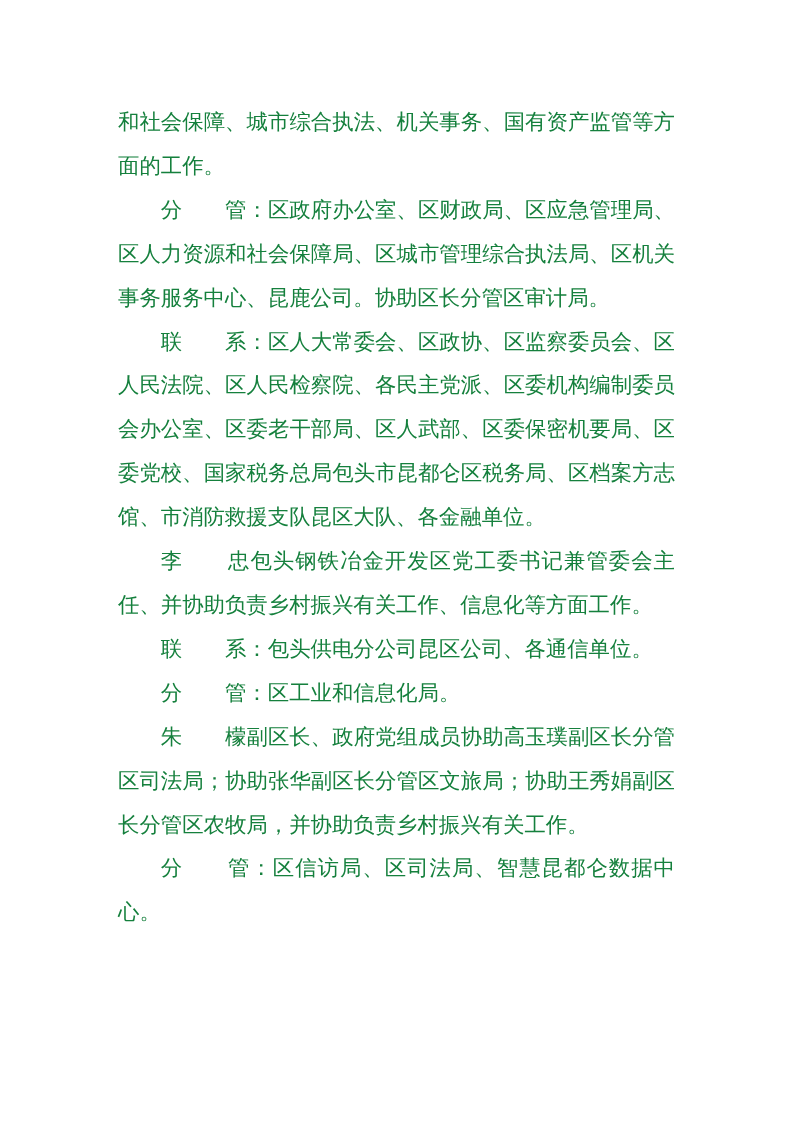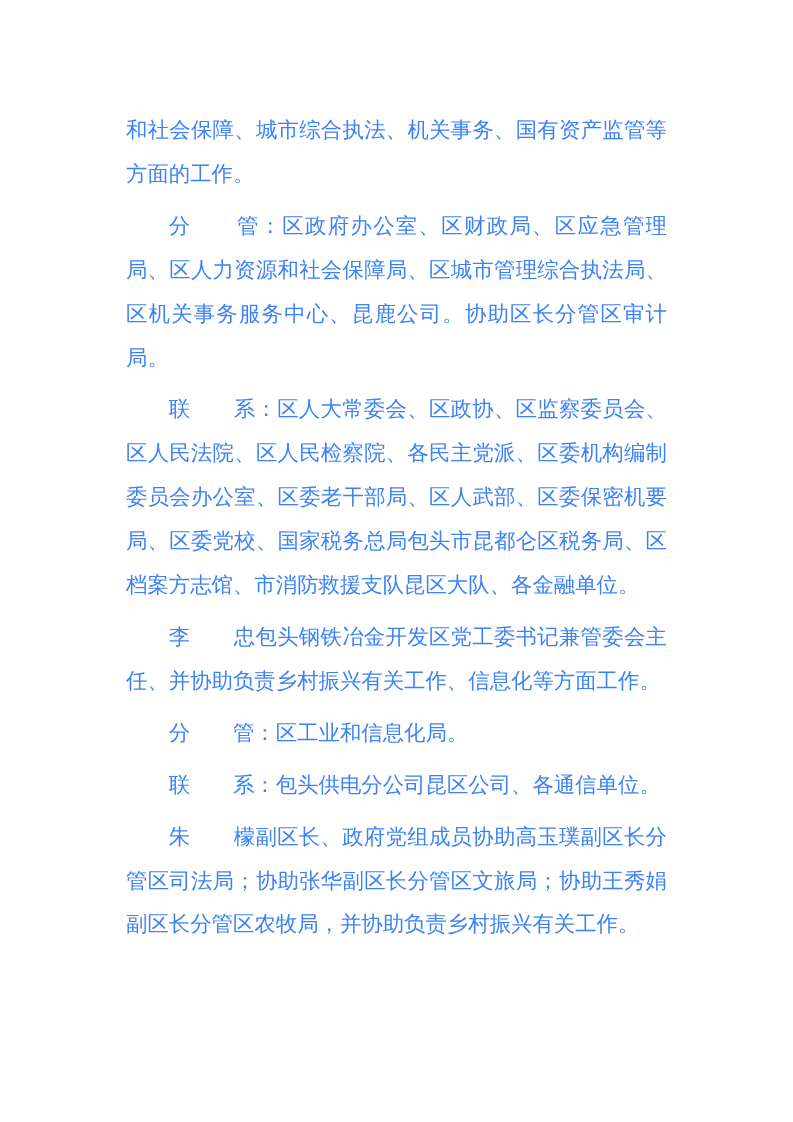--- a/index.html
+++ b/index.html
@@ -15,46 +15,47 @@
     box-sizing: border-box;
     padding: 101px 118px 0 118px;
     overflow: hidden;
     font-family: "Liberation Sans", sans-serif;
     color: #000000;
   }
   .doc-body {
     width: 557px;
   }
   p.para {
-    margin: 8px;
+    margin: 0;
     padding: 0;
     font-size: 21.4px;
     line-height: 43.9px;
     text-align: justify;
     text-justify: inter-character;
     letter-spacing: 0;
     word-break: normal;
-    color: #3b82f6;
+    color: #15803d;
   }
   p.para.indent {
     text-indent: 2em;
   }
   .seg {
     font-weight: normal;
   }
   .seg.bold {
     font-weight: normal;
   }
 </style>
 </head>
 <body>
 
 <div class="page">
   <div class="doc-body">
       <p class="para"><span class="seg">和社会保障、城市综合执法、机关事务、国有资产监管等方面的工作。</span></p>
       <p class="para indent"><span class="seg bold">分　　管：</span><span class="seg">区政府办公室、区财政局、区应急管理局、区人力资源和社会保障局、区城市管理综合执法局、区机关事务服务中心、昆鹿公司。协助区长分管区审计局。</span></p>
       <p class="para indent"><span class="seg bold">联　　系：</span><span class="seg">区人大常委会、区政协、区监察委员会、区人民法院、区人民检察院、各民主党派、区委机构编制委员会办公室、区委老干部局、区人武部、区委保密机要局、区委党校、国家税务总局包头市昆都仑区税务局、区档案方志馆、市消防救援支队昆区大队、各金融单位。</span></p>
       <p class="para indent"><span class="seg">李　　忠</span><span class="seg">包头钢铁冶金开发区党工委书记兼管委会主任、并协助负责乡村振兴有关工作、信息化等方面工作。</span></p>
+      <p class="para indent"><span class="seg bold">联　　系：</span><span class="seg">包头供电分公司昆区公司、各通信单位。</span></p>
       <p class="para indent"><span class="seg bold">分　　管：</span><span class="seg">区工业和信息化局。</span></p>
-      <p class="para indent"><span class="seg bold">联　　系：</span><span class="seg">包头供电分公司昆区公司、各通信单位。</span></p>
       <p class="para indent"><span class="seg">朱　　檬</span><span class="seg">副区长、政府党组成员协助高玉璞副区长分管区司法局；协助张华副区长分管区文旅局；协助王秀娟副区长分管区农牧局，并协助负责乡村振兴有关工作。</span></p>
+      <p class="para indent"><span class="seg bold">分　　管：</span><span class="seg">区信访局、区司法局、智慧昆都仑数据中心。</span></p>
     </div>
 </div>
 
 </body></html>

